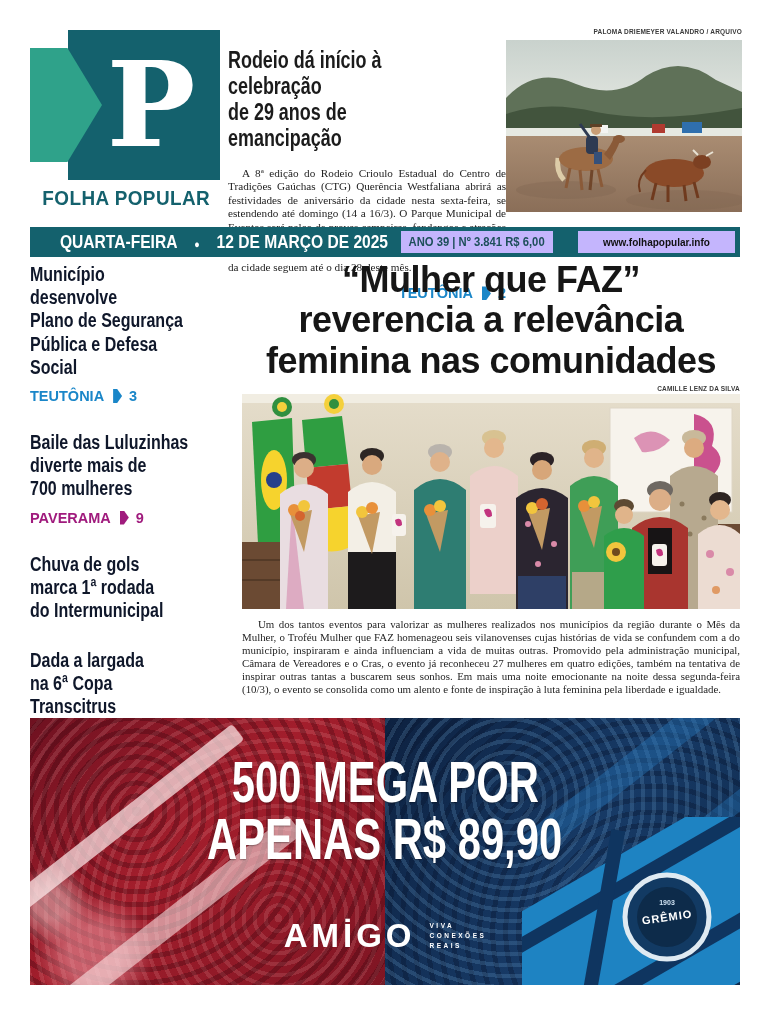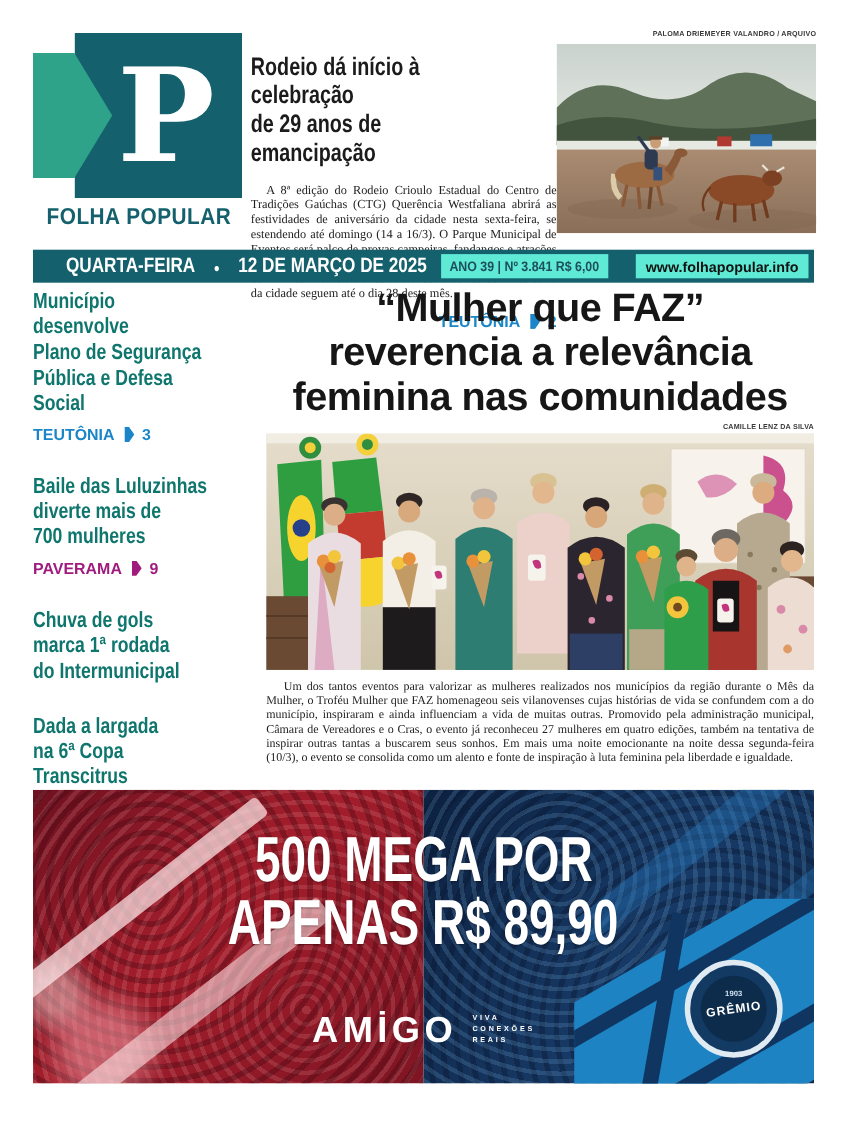--- a/index.html
+++ b/index.html
@@ -35,30 +35,30 @@
   .top-photo{flex:0 0 236px;width:236px;margin-left:auto;}
   .photo-credit{font-size:6.5px;color:#3a3a3a;text-align:right;letter-spacing:.2px;height:10px;margin-bottom:2px;font-weight:bold;}
   .top-photo svg{display:block;}
 
   
   .datebar{position:absolute;left:30px;top:227px;width:710px;height:30px;background:#14616d;}
   .datebar-left{position:absolute;left:30px;top:0;height:30px;display:flex;align-items:center;color:#fff;
                 font-weight:bold;font-size:19px;white-space:nowrap;}
   .datebar-left .cx{transform:scaleX(.82);}
   .datebar-sep{font-size:11px;margin:0 10px;}
-  .datebox{position:absolute;top:4px;height:22px;background:#5eead4;display:flex;align-items:center;justify-content:center;
+  .datebox{position:absolute;top:4px;height:22px;background:#c4b5fd;display:flex;align-items:center;justify-content:center;
            font-weight:bold;white-space:nowrap;}
   .datebox-edition{right:187px;width:152px;color:#1d4f5a;font-size:12.5px;}
   .datebox-edition .cx{transform:scaleX(.9);transform-origin:center;}
-  .datebox-site{right:5px;width:157px;color:#111;font-size:13px;}
+  .datebox-site{right:5px;width:157px;color:#111;font-size:10px;}
 
   
   .briefs{position:absolute;left:30px;top:263px;width:202px;}
   .brief{margin-bottom:27px;}
-  .brief-headline{font-weight:bold;font-size:20px;line-height:1.16;color:#0f766e;}
+  .brief-headline{font-weight:bold;font-size:20px;line-height:1.16;color:#0f172a;}
   .brief-headline .cx{transform:scaleX(.8);}
   .brief-tag{margin-top:9px;font-weight:bold;font-size:14.5px;}
 
   
   .main-story{position:absolute;left:242px;top:260px;width:498px;}
   .main-headline{font-weight:bold;font-size:36px;line-height:1.12;letter-spacing:-.5px;text-align:center;color:#161616;}
   .main-credit{font-size:6.5px;color:#3a3a3a;text-align:right;font-weight:bold;letter-spacing:.2px;margin-top:4px;height:9px;}
   .main-figure{position:relative;margin-top:2px;width:498px;height:215px;}
   .main-figure svg{display:block;}
   .photo-tagbox{position:absolute;right:8px;bottom:22px;background:#fff;padding:4px 12px 4px 14px;

